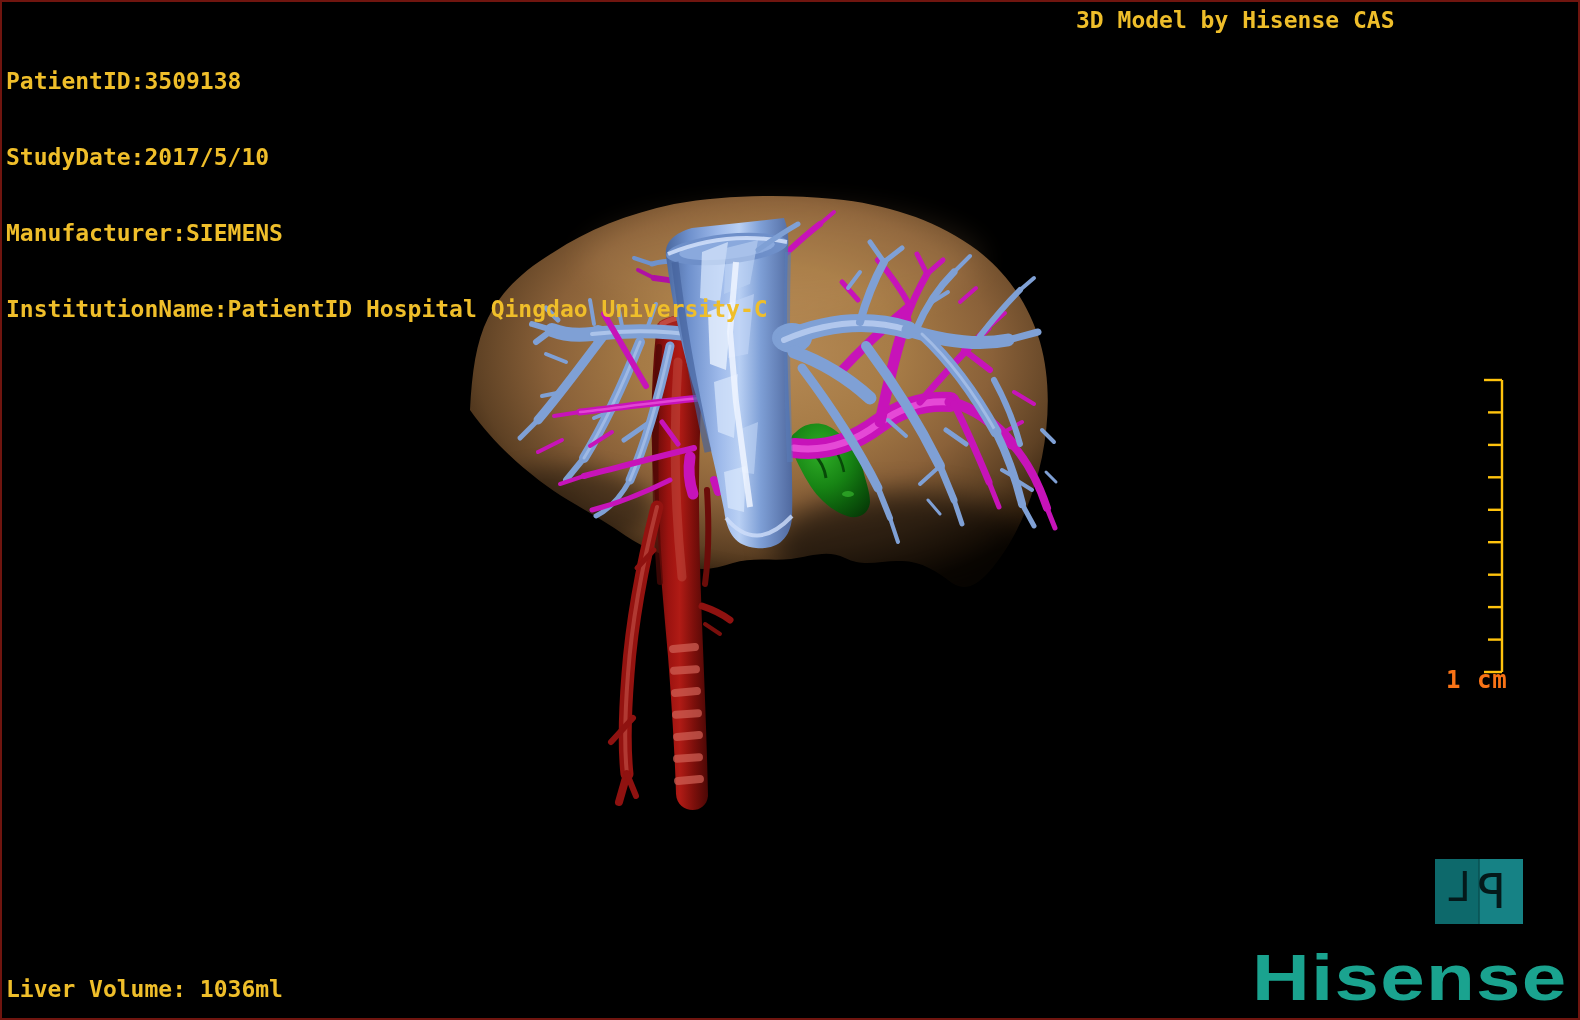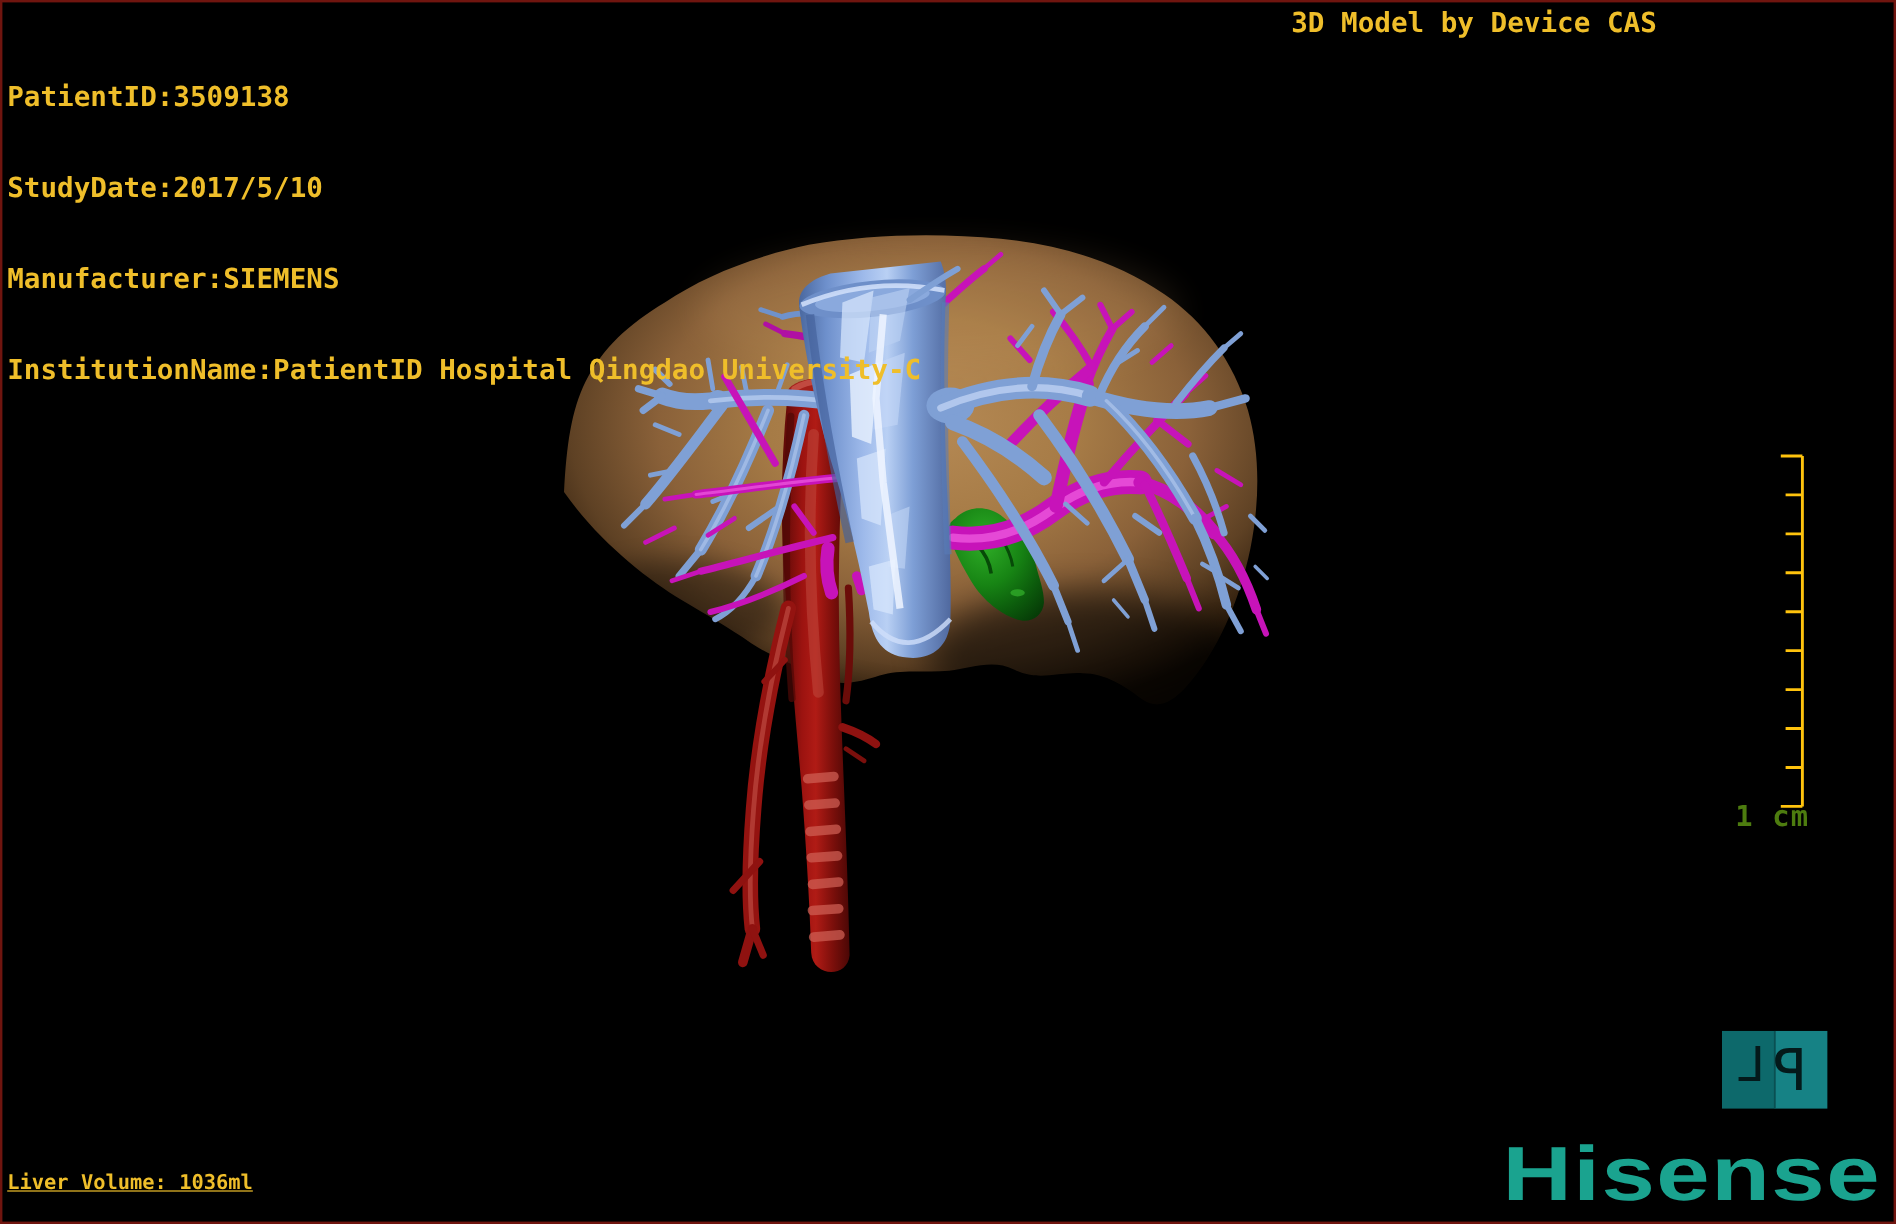--- a/index.html
+++ b/index.html
@@ -8,23 +8,23 @@
     background:#000000;
     border:2px solid #70150f;
     box-sizing:border-box;
     overflow:hidden;
     font-family:"DejaVu Sans Mono", monospace;
   }
   .model-svg { position:absolute; left:0; top:0; width:1576px; height:1016px; }
   .overlay-text { color:#efbe2a; font-weight:bold; white-space:pre; }
   .patient-info { position:absolute; left:4px; top:16px; font-size:23px; line-height:25.4px; }
   .view-title   { position:absolute; left:1074px; top:5px; font-size:23px; }
-  .volume-label { position:absolute; left:4px; top:974px; font-size:17px;text-decoration:underline; }
+  .volume-label { position:absolute; left:4px; top:974px; font-size:23px; }
   .ruler-wrap { position:absolute; left:1450px; top:358px; width:80px; height:360px; }
-  .ruler-label { position:absolute; left:-6px; top:306px; color:#4d7c0f; font-size:24px; font-weight:bold; letter-spacing:1px; font-family:"DejaVu Sans Mono", monospace; }
+  .ruler-label { position:absolute; left:-6px; top:306px; color:#f97316; font-size:24px; font-weight:bold; letter-spacing:1px; font-family:"DejaVu Sans Mono", monospace; }
   .orient-wrap { position:absolute; left:1433px; top:857px; }
   .logo {
     position:absolute; left:1250px; top:940px; width:332px; height:74px;
     color:#1aa38f; font-family:"Liberation Sans", sans-serif;
     font-weight:bold; font-size:64px; line-height:72px; letter-spacing:1px;
     transform:scaleX(1.25); transform-origin:left center;
     white-space:nowrap;
   }
 </style>
 </head>
@@ -279,21 +279,21 @@
     </g>
   </svg>
 
   <div class="patient-info overlay-text">
     <div>PatientID:3509138</div>
     <div>StudyDate:2017/5/10</div>
     <div>Manufacturer:SIEMENS</div>
     <div>InstitutionName:PatientID Hospital Qingdao University-C</div>
   </div>
 
-  <div class="view-title overlay-text">3D Model by Device CAS</div>
+  <div class="view-title overlay-text">3D Model by Hisense CAS</div>
 
   <div class="volume-label overlay-text">Liver Volume: 1036ml</div>
 
   <div class="ruler-wrap">
     <svg width="80" height="340">
       <g stroke="#ffc30d" stroke-width="2.4">
         <line x1="50" y1="20" x2="50" y2="312"></line>
         <line x1="32" y1="20" x2="50" y2="20"></line>
         <line x1="36" y1="52.4" x2="50" y2="52.4"></line>
         <line x1="36" y1="84.9" x2="50" y2="84.9"></line>

